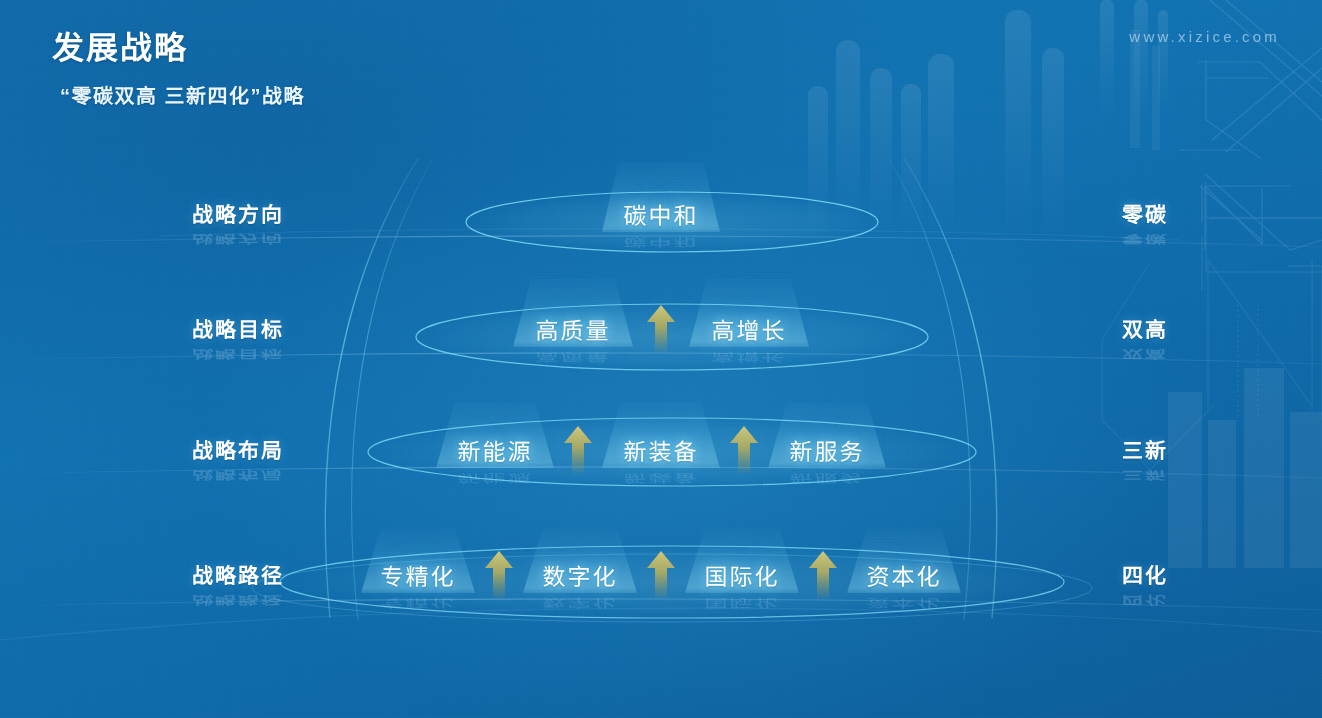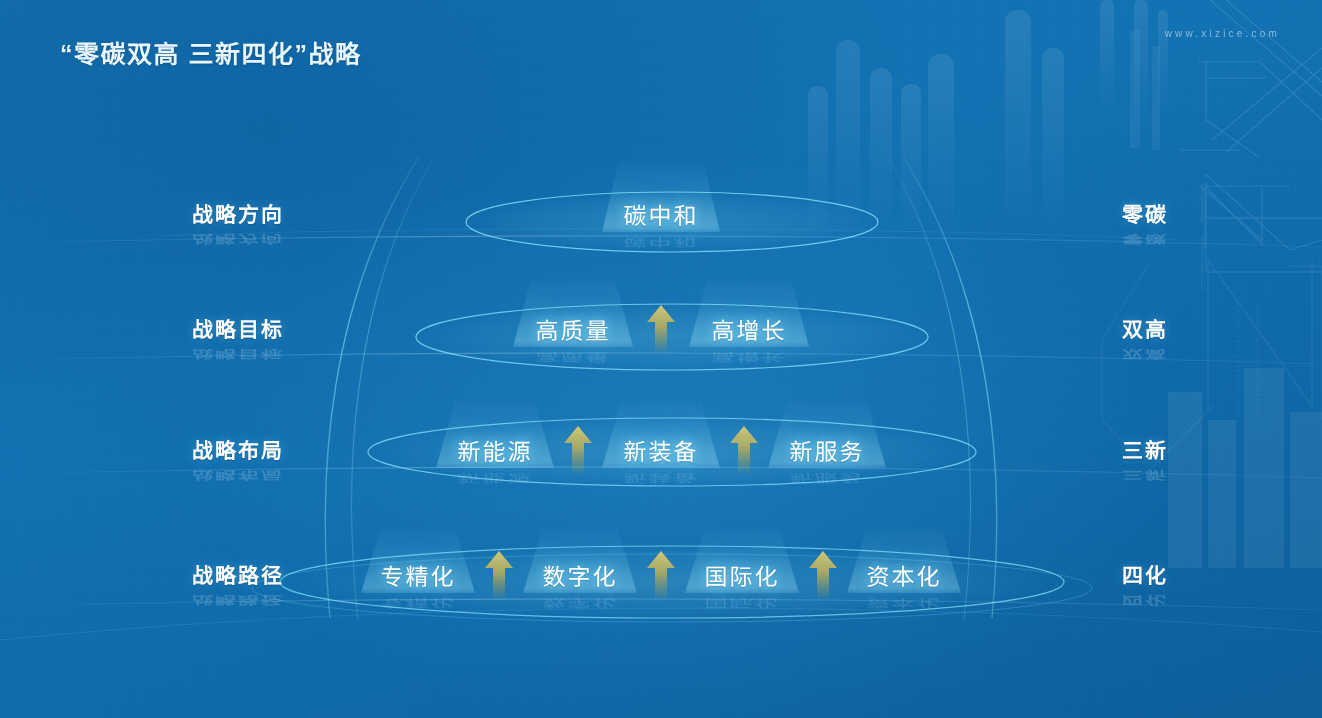--- a/index.html
+++ b/index.html
@@ -36,28 +36,28 @@
 
   
   #header{ position:absolute; left:52px; top:22px; z-index:30; }
   #title{
     font-size:32px; font-weight:bold; color:#ffffff; letter-spacing:2px;
     font-family:"Liberation Sans","DejaVu Sans",sans-serif;
     text-shadow:0 1px 3px rgba(0,40,80,0.35);
   }
   #subtitle{
     margin-top:12px; margin-left:8px;
-    font-size:25px; font-weight:bold; color:#eaf6ff; letter-spacing:1.5px;
+    font-size:20px; font-weight:bold; color:#eaf6ff; letter-spacing:1.5px;
     text-shadow:0 1px 2px rgba(0,40,80,0.3);
   }
 
   
   #watermark{
     position:absolute; right:42px; top:28px; z-index:30;
-    font-size:10px; letter-spacing:3.2px;
+    font-size:15px; letter-spacing:3.2px;
     color:rgba(205,228,245,0.62);
     font-family:"Liberation Sans","DejaVu Sans",sans-serif;
   }
 
   
   #diagram{ position:absolute; left:0; top:0; width:1322px; height:718px; z-index:20; }
 
   .row{ position:absolute; left:0; width:1322px; height:0; }
 
   
@@ -394,18 +394,19 @@
             <span>资本化</span>
             <span class="mirror">资本化</span>
           </div>
         </div>
       </div>
     </div>
 
   </div>
 
   <div id="header">
+    <div id="title">发展战略</div>
     <div id="subtitle">“零碳双高 三新四化”战略</div>
   </div>
 
   <div id="watermark">www.xizice.com</div>
 
 </div>
 
 </body></html>

